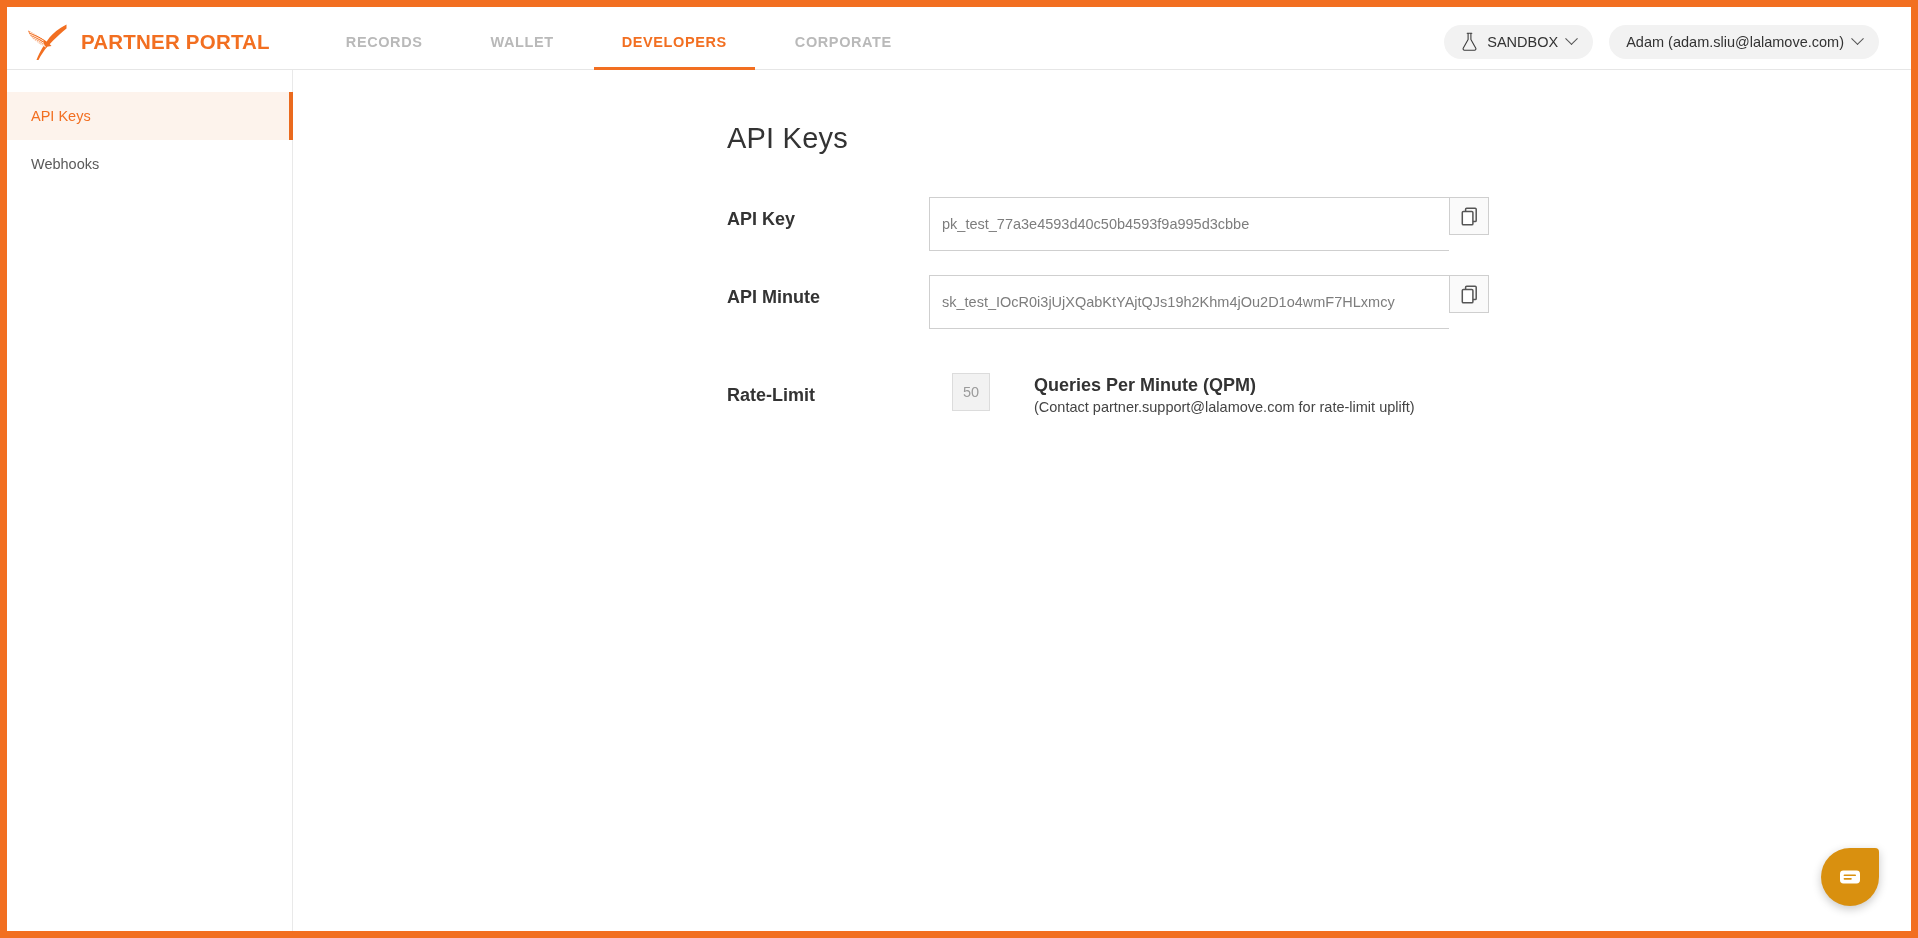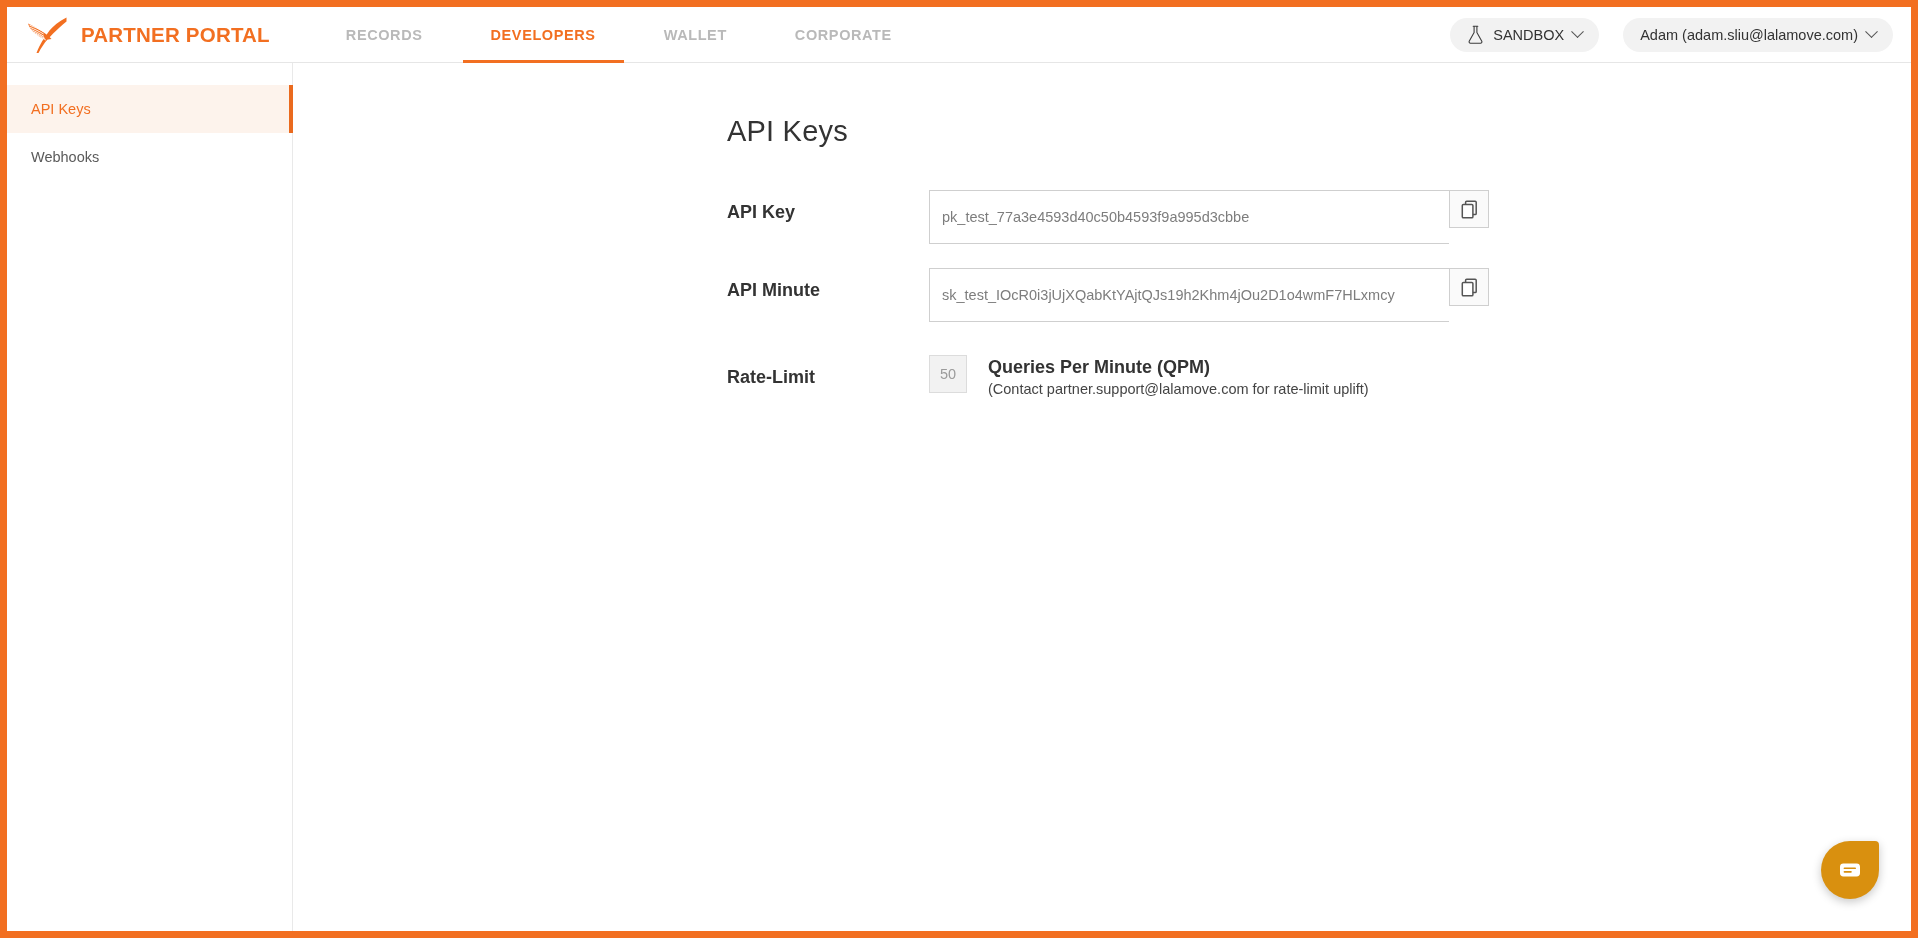--- a/index.html
+++ b/index.html
@@ -24,21 +24,22 @@
 
   
   #header {
     position: relative;
     height: 56px;
     background: #ffffff;
     border-bottom: 1px solid #e6e6e6;
     display: flex;
     align-items: center;
     padding-left: 18px;
-    padding-right: 18px;
+    padding-right: 32px;
+    margin-top: 7px;
   }
 
   #brand {
     display: flex;
     align-items: center;
     gap: 12px;
     flex: 0 0 auto;
   }
 
   #logo-mark { width: 44px; height: 40px; display: block; }
@@ -82,21 +83,21 @@
     right: 6px;
     bottom: 0;
     height: 3px;
     background: #f26f21;
   }
 
   #header-right {
     margin-left: auto;
     display: flex;
     align-items: center;
-    gap: 24px;
+    gap: 16px;
   }
 
   .pill {
     display: flex;
     align-items: center;
     gap: 9px;
     height: 34px;
     padding: 0 17px;
     border-radius: 17px;
     background: #f2f2f2;
@@ -294,22 +295,22 @@
           <path d="M6.4 14.6 C10.6 16.4 15 18.8 19 21.4" stroke="#ffffff" stroke-width="0.9" fill="none"></path>
           <path d="M8.2 16.8 C12 18.6 16 20.9 19.8 23.4" stroke="#ffffff" stroke-width="0.9" fill="none"></path>
           <path d="M10.6 19 C14 20.7 17.4 22.8 20.8 25" stroke="#ffffff" stroke-width="0.9" fill="none"></path>
         </svg>
       </span>
       <span id="brand-title">PARTNER PORTAL</span>
     </div>
 
     <nav id="nav-tabs">
       <div class="nav-tab">RECORDS</div>
+      <div class="nav-tab">WALLET</div>
       <div class="nav-tab active">DEVELOPERS</div>
-      <div class="nav-tab">WALLET</div>
       <div class="nav-tab">CORPORATE</div>
     </nav>
 
     <div id="header-right">
 
       <div class="pill">
         <span>
           <svg class="flask-icon" viewBox="0 0 17 19" xmlns="http://www.w3.org/2000/svg">
             <path d="M6.2 1.2 L10.8 1.2 M7.1 1.2 L7.1 7.4 L2.2 16.2 A1.4 1.4 0 0 0 3.4 18.2 L13.6 18.2 A1.4 1.4 0 0 0 14.8 16.2 L9.9 7.4 L9.9 1.2" stroke="#3d3d3d" stroke-width="1.1" fill="none" stroke-linejoin="round" stroke-linecap="round"></path>
           </svg>
@@ -361,21 +362,21 @@
               <span>
                 <svg class="copy-icon" viewBox="0 0 17 19" xmlns="http://www.w3.org/2000/svg">
                   <rect x="4.6" y="1.2" width="10.6" height="13.4" rx="1.1" fill="none" stroke="#555555" stroke-width="1.5"></rect>
                   <rect x="1.3" y="4.4" width="10.6" height="13.4" rx="1.1" fill="#ffffff" stroke="#555555" stroke-width="1.5"></rect>
                 </svg>
               </span>
             </div>
           </div>
         </div>
 
-        <div class="form-row" style="margin-top:33px;">
+        <div class="form-row" style="margin-top:44px;gap:23px;">
           <div class="form-label">Rate-Limit</div>
           <input class="rate-input" type="text" readonly="" value="50" style="">
           <div class="rate-text">
             <div class="rate-title">Queries Per Minute (QPM)</div>
             <div class="rate-note">(Contact partner.support@lalamove.com for rate-limit uplift)</div>
           </div>
         </div>
 
       </div>
 

